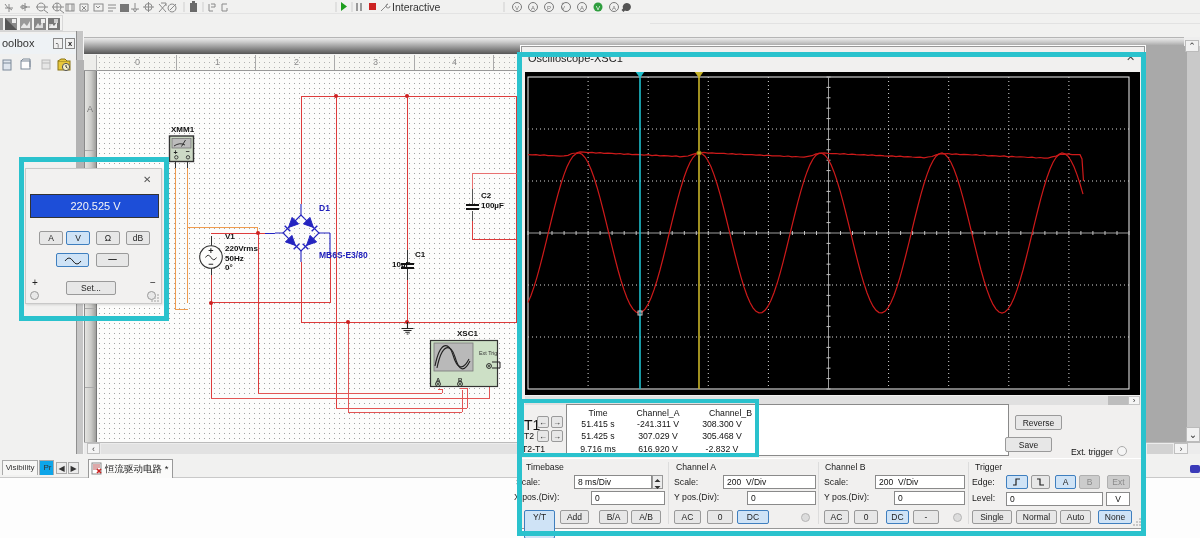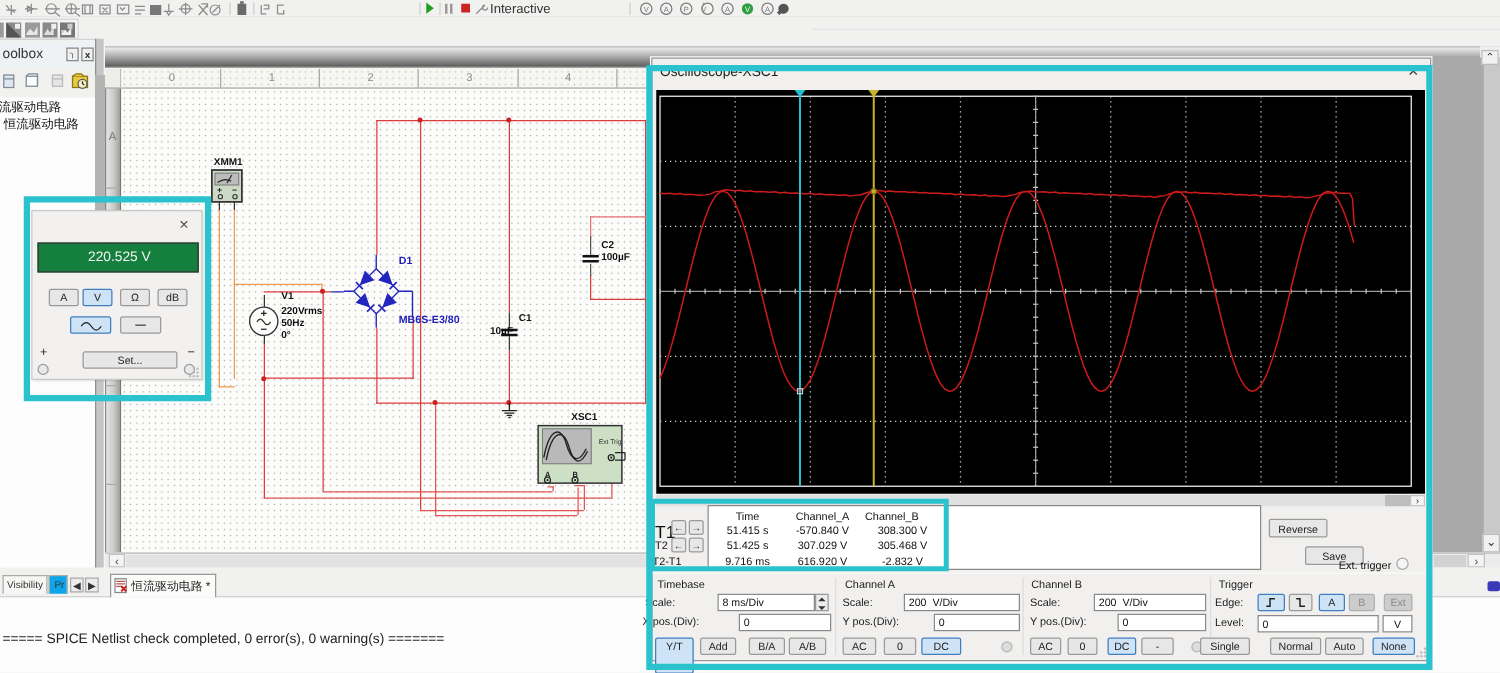--- a/index.html
+++ b/index.html
@@ -112,24 +112,20 @@
       <g fill="none" stroke="#b9b9b9" stroke-width="1">
           <rect x="42" y="4" width="8" height="9" fill="#e6e6e6"></rect>
           <path d="M42 7 h8"></path>
         </g>
       <rect x="58" y="5" width="12" height="9" fill="#e8c83c" stroke="#8a7514"></rect>
       <path d="M58 5 l3 -2 h4 l2 2" fill="#e8c83c" stroke="#8a7514"></path>
       <circle cx="66" cy="11" r="3.6" fill="#f6f0c8" stroke="#555"></circle>
       <path d="M66 9 v2 l1.5 1" stroke="#333" fill="none"></path>
     </svg>
   </div>
-  <div class="abs" style="left:0;top:46px;width:76px;height:378px;background:#fdfdfd">
-    <div class="abs" style="left:-1px;top:1px;font-size:10px;color:#111;white-space:nowrap">流驱动电路</div>
-    <div class="abs" style="left:3px;top:14px;font-size:10px;color:#111;white-space:nowrap">恒流驱动电路</div>
-  </div>
 </div>
 
 <div class="abs" style="left:76px;top:31px;width:8px;height:424px;background:#c6c6c6;border-left:1px solid #8f8f8f;border-right:1px solid #f5f5f5"></div>
 <div class="abs" style="left:76px;top:60px;width:8px;height:120px;background:#b3b3b3"></div>
 
 <div class="abs" style="left:84px;top:37px;width:1116px;height:17px;background:linear-gradient(180deg,#ececec 0%,#c9c9c9 28%,#939393 65%,#5f5f5f 100%);border-top:1px solid #b5b5b5;border-bottom:1px solid #5a5a5a"></div>
 
 <div class="abs" style="left:84px;top:55px;width:13px;height:16px;background:#ededea;border-right:1px solid #bbb;border-bottom:1px solid #999"></div>
 <div class="abs" style="left:97px;top:55px;width:1049px;height:16px;background:#f6f6f2;border-bottom:1px solid #999;overflow:hidden">
   <svg class="abs" style="left:0;top:0" width="1049" height="16">
@@ -321,41 +317,40 @@
     <svg class="abs" style="left:2px;top:2px" width="13" height="13">
       <rect x="1" y="1" width="9" height="11" fill="#fff" stroke="#888"></rect>
       <path d="M2 3 h7 M2 5 h7 M2 7 h5" stroke="#b55" stroke-width="1"></path>
       <path d="M6 7 l4 4 M10 7 l-4 4" stroke="#c22" stroke-width="1.6"></path>
     </svg>
     <div class="abs" style="left:16px;top:3px;font-size:9.5px;color:#222;white-space:nowrap">恒流驱动电路 *</div>
   </div>
 </div>
 
 <div class="abs" style="left:0;top:478px;width:1200px;height:60px;background:#fdfdfd">
-  <div class="abs" style="left:2px;top:27px;font-size:11px;color:#222;white-space:nowrap">===== SPICE Netlist check completed, 0 error(s), 0 warning(s) =======</div>
 </div>
 <div class="abs" style="left:1190px;top:465px;width:10px;height:8px;background:#3a3ab8;border-radius:2px"></div>
 
 <div class="abs" style="left:25px;top:168px;width:137px;height:136px;background:#f2f1f0;border:1px solid #c8c8c8;box-shadow:1px 1px 2px rgba(0,0,0,0.12);z-index:20">
   <div class="abs" style="left:7px;top:24px;font-size:9.5px;color:#666">Multimeter-XMM1</div>
   <div class="abs" style="left:117px;top:5px;font-size:10px;color:#555">✕</div>
-  <div class="abs" style="left:4px;top:25px;width:129px;height:24px;background:#15803d;border:1px solid #333">
+  <div class="abs" style="left:4px;top:25px;width:129px;height:24px;background:#1d4ed8;border:1px solid #333">
     <div class="abs" style="left:0;top:5px;width:129px;text-align:center;font-size:11px;color:#f5f5f5">220.525 V</div>
   </div>
   <div class="btn" style="left:13px;top:62px;width:24px;height:14px;line-height:13px">A</div>
   <div class="btn sel" style="left:40px;top:62px;width:24px;height:14px;line-height:13px">V</div>
   <div class="btn" style="left:70px;top:62px;width:24px;height:14px;line-height:13px">Ω</div>
   <div class="btn" style="left:100px;top:62px;width:24px;height:14px;line-height:13px">dB</div>
   <div class="btn sel" style="left:30px;top:84px;width:33px;height:14px"><svg width="20" height="10" style="margin-top:2px">
         <path d="M2 5 q4 -6 8 0 t8 0" fill="none" stroke="#222" stroke-width="1"></path>
       </svg></div>
   <div class="btn" style="left:70px;top:84px;width:33px;height:14px;line-height:11px;font-weight:bold">—</div>
   <div class="abs" style="left:6px;top:108px;font-size:10px;color:#222">+</div>
   <div class="abs" style="left:124px;top:108px;font-size:10px;color:#222">−</div>
-  <div class="btn" style="left:40px;top:112px;width:76px;height:14px;line-height:13px">Set...</div>
+  <div class="btn" style="left:40px;top:112px;width:50px;height:14px;line-height:13px">Set...</div>
   <div class="abs" style="left:4px;top:122px;width:9px;height:9px;border-radius:50%;background:#e8e8e8;border:1px solid #999"></div>
   <div class="abs" style="left:121px;top:122px;width:9px;height:9px;border-radius:50%;background:#e8e8e8;border:1px solid #999"></div>
   <svg class="abs" style="right:1px;bottom:1px" width="9" height="9">
       <g fill="#bbb">
         <circle cx="7" cy="2" r="1"></circle>
         <circle cx="7" cy="5" r="1"></circle>
         <circle cx="7" cy="8" r="1"></circle>
         <circle cx="4" cy="5" r="1"></circle>
         <circle cx="4" cy="8" r="1"></circle>
         <circle cx="1" cy="8" r="1"></circle>
@@ -487,32 +482,32 @@
   <div class="abs" style="left:44px;top:357px;width:443px;height:52px;background:#fff;border:1px solid #8a8a8a"></div>
   <div class="abs" style="left:2px;top:370px;font-size:14px;color:#111">T1</div>
   <div class="btn" style="left:15px;top:369px;width:12px;height:12px;line-height:11px;font-size:8px">←</div>
   <div class="btn" style="left:29px;top:369px;width:12px;height:12px;line-height:11px;font-size:8px">→</div>
   <div class="abs" style="left:2px;top:384px;font-size:8.7px;color:#111">T2</div>
   <div class="btn" style="left:15px;top:383px;width:12px;height:12px;line-height:11px;font-size:8px">←</div>
   <div class="btn" style="left:29px;top:383px;width:12px;height:12px;line-height:11px;font-size:8px">→</div>
   <div class="abs" style="left:0px;top:397px;font-size:8.7px;color:#111">T2-T1</div>
   <div class="abs" style="left:46px;top:361px;width:60px;text-align:center;font-size:8.7px;color:#111">Time</div>
   <div class="abs" style="left:106px;top:361px;width:60px;text-align:center;font-size:8.7px;color:#111">Channel_A</div>
-  <div class="abs" style="left:170px;top:361px;width:60px;text-align:left;font-size:8.7px;color:#111">Channel_B</div>
+  <div class="abs" style="left:170px;top:361px;width:60px;text-align:right;font-size:8.7px;color:#111">Channel_B</div>
   <div class="abs" style="left:46px;top:372px;width:60px;text-align:center;font-size:8.7px;color:#111">51.415 s</div>
-  <div class="abs" style="left:106px;top:372px;width:60px;text-align:center;font-size:8.7px;color:#111">-570.840 V</div>
+  <div class="abs" style="left:106px;top:372px;width:60px;text-align:center;font-size:8.7px;color:#111">-241.311 V</div>
   <div class="abs" style="left:170px;top:372px;width:60px;text-align:center;font-size:8.7px;color:#111">308.300 V</div>
   <div class="abs" style="left:46px;top:384px;width:60px;text-align:center;font-size:8.7px;color:#111">51.425 s</div>
   <div class="abs" style="left:106px;top:384px;width:60px;text-align:center;font-size:8.7px;color:#111">307.029 V</div>
   <div class="abs" style="left:170px;top:384px;width:60px;text-align:center;font-size:8.7px;color:#111">305.468 V</div>
   <div class="abs" style="left:46px;top:397px;width:60px;text-align:center;font-size:8.7px;color:#111">9.716 ms</div>
   <div class="abs" style="left:106px;top:397px;width:60px;text-align:center;font-size:8.7px;color:#111">616.920 V</div>
   <div class="abs" style="left:170px;top:397px;width:60px;text-align:center;font-size:8.7px;color:#111">-2.832 V</div>
   <div class="btn" style="left:493px;top:368px;width:47px;height:15px;line-height:14px">Reverse</div>
-  <div class="btn" style="left:522px;top:390px;width:47px;height:15px;line-height:14px">Save</div>
+  <div class="btn" style="left:483px;top:390px;width:47px;height:15px;line-height:14px">Save</div>
   <div class="abs" style="left:549px;top:400px;font-size:8.7px;color:#111">Ext. trigger</div>
   <div class="abs" style="left:595px;top:399px;width:10px;height:10px;border-radius:50%;background:#f5f5f5;border:1px solid #aaa"></div>
   <div class="abs" style="left:0px;top:411px;width:622px;height:1px;background:#e0e0e0;border-bottom:1px solid #fff"></div>
 
   <div class="slab" style="left:4px;top:415px">Timebase</div>
   <div class="slab" style="left:-6px;top:430px">Scale:</div>
   <div class="inp" style="left:52px;top:428px;width:78px;height:14px">8 ms/Div</div>
   <div class="abs" style="left:130px;top:428px;width:11px;height:14px;background:#ececec;border:1px solid #999">
     <svg width="9" height="12">
         <path d="M4.5 1 l3 3 h-6 z M4.5 11 l-3 -3 h6 z" fill="#333"></path>
@@ -556,21 +551,21 @@
       </svg></div>
   <div class="btn" style="left:509px;top:428px;width:19px;height:14px"><svg width="12" height="10" style="margin-top:1px">
         <path d="M2 2 h3 v6 h4" fill="none" stroke="#222" stroke-width="1.2"></path>
       </svg></div>
   <div class="btn sel" style="left:533px;top:428px;width:21px;height:14px;line-height:13px">A</div>
   <div class="btn dis" style="left:557px;top:428px;width:21px;height:14px;line-height:13px">B</div>
   <div class="btn dis" style="left:585px;top:428px;width:23px;height:14px;line-height:13px">Ext</div>
   <div class="slab" style="left:450px;top:446px">Level:</div>
   <div class="inp" style="left:484px;top:445px;width:97px;height:14px">0</div>
   <div class="inp" style="left:584px;top:445px;width:24px;height:14px;text-align:center;padding-left:0">V</div>
-  <div class="btn" style="left:438px;top:463px;width:40px;height:14px;line-height:13px">Single</div>
+  <div class="btn" style="left:450px;top:463px;width:40px;height:14px;line-height:13px">Single</div>
   <div class="btn" style="left:494px;top:463px;width:41px;height:14px;line-height:13px">Normal</div>
   <div class="btn" style="left:538px;top:463px;width:31px;height:14px;line-height:13px">Auto</div>
   <div class="btn sel" style="left:576px;top:463px;width:34px;height:14px;line-height:13px">None</div>
   <svg class="abs" style="right:2px;bottom:2px" width="9" height="9">
       <g fill="#bbb">
         <circle cx="7" cy="2" r="1"></circle>
         <circle cx="7" cy="5" r="1"></circle>
         <circle cx="7" cy="8" r="1"></circle>
         <circle cx="4" cy="5" r="1"></circle>
         <circle cx="4" cy="8" r="1"></circle>

